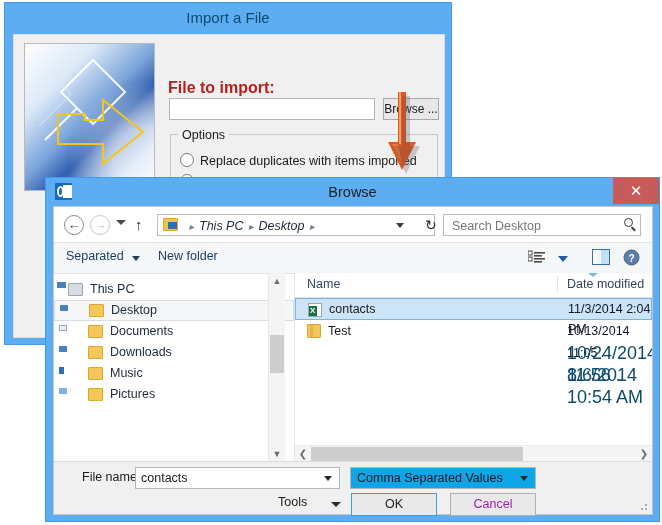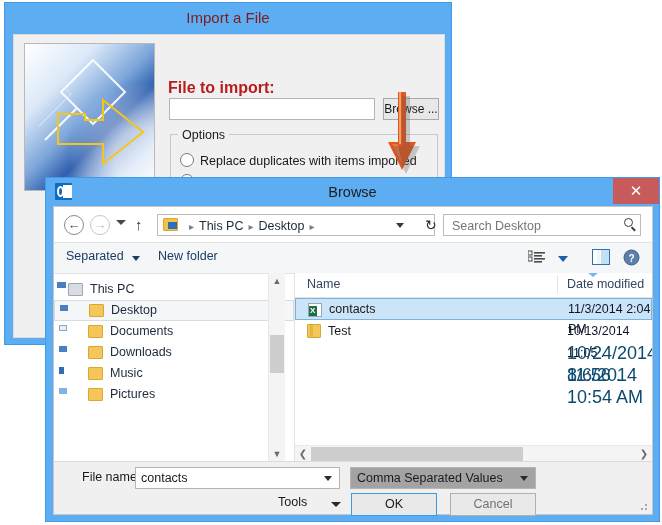--- a/index.html
+++ b/index.html
@@ -14,21 +14,21 @@
   
   .import-win {
     position: absolute; left: 4px; top: 2px;
     width: 448px; height: 343px;
     background: #5cadf2;
     border: 1px solid #3f9bea;
     box-sizing: border-box;
   }
   .import-title {
     height: 30px; line-height: 30px;
-    text-align: center; color: #7f1d1d;
+    text-align: center; color: #0c4a6e;
     font-size: 15px;
   }
   .import-body {
     position: absolute; left: 8px; top: 31px;
     width: 432px; height: 304px;
     background: #f0f0f0;
     border: 1px solid #dcdcdc;
     box-sizing: border-box;
   }
   .banner {
@@ -158,20 +158,21 @@
   }
   .nav-up {
     position: absolute; left: 81px; top: 9px;
     font-size: 15px; color: #3a3a3a; line-height: 18px;
   }
   .crumb-box {
     position: absolute; left: 103px; top: 7px;
     width: 278px; height: 22px;
     border: 1px solid #bcbcbc; background: #fff;
     box-sizing: border-box;
+    font-style: italic;
   }
   .crumb-ico {
     position: absolute; left: 5px; top: 3px;
     width: 15px; height: 13px; background: #f2c14e;
     border: 1px solid #d9a72f; box-sizing: border-box;
     border-radius: 1px;
   }
   .crumb-ico::after {
     content: ""; position: absolute; left: 4px; top: 3px;
     width: 9px; height: 7px; background: #2f6fb5;
@@ -378,21 +379,21 @@
     font-size: 12.5px; color: #1a1a1a; line-height: 18px;
   }
   .combo-caret {
     position: absolute; right: 7px; top: 8px;
     width: 0; height: 0; border-left: 4px solid transparent;
     border-right: 4px solid transparent; border-top: 5px solid #2a2a2a;
   }
   .type-combo {
     position: absolute; left: 296px; top: 5px;
     width: 186px; height: 22px;
-    background: #a3a3a3; border: 1px solid #b5b5b5;
+    background: #0ea5e9; border: 1px solid #b5b5b5;
     box-sizing: border-box;
   }
   .type-combo .val {
     position: absolute; left: 6px; top: 1px;
     font-size: 12.5px; color: #1a1a1a; line-height: 18px;
   }
   .tools-btn {
     position: absolute; left: 224px; top: 33px;
     font-size: 12.5px; color: #1a1a1a;
   }
@@ -406,21 +407,21 @@
     width: 86px; height: 23px;
     background: #e9e9e9; border: 1px solid #3c9ce0;
     box-sizing: border-box; text-align: center;
     font-size: 12.5px; color: #1a1a1a; line-height: 21px;
   }
   .cancel-btn {
     position: absolute; left: 396px; top: 31px;
     width: 86px; height: 23px;
     background: #e9e9e9; border: 1px solid #b0b0b0;
     box-sizing: border-box; text-align: center;
-    font-size: 12.5px; color: #737373; line-height: 21px;
+    font-size: 12.5px; color: #a21caf; line-height: 21px;
   }
   .grip {
     position: absolute; right: 4px; bottom: 3px;
     width: 10px; height: 10px;
     background:
       radial-gradient(circle 1px at 8px 8px, #aaa 99%, transparent 0),
       radial-gradient(circle 1px at 4px 8px, #aaa 99%, transparent 0),
       radial-gradient(circle 1px at 8px 4px, #aaa 99%, transparent 0);
   }
 </style>

